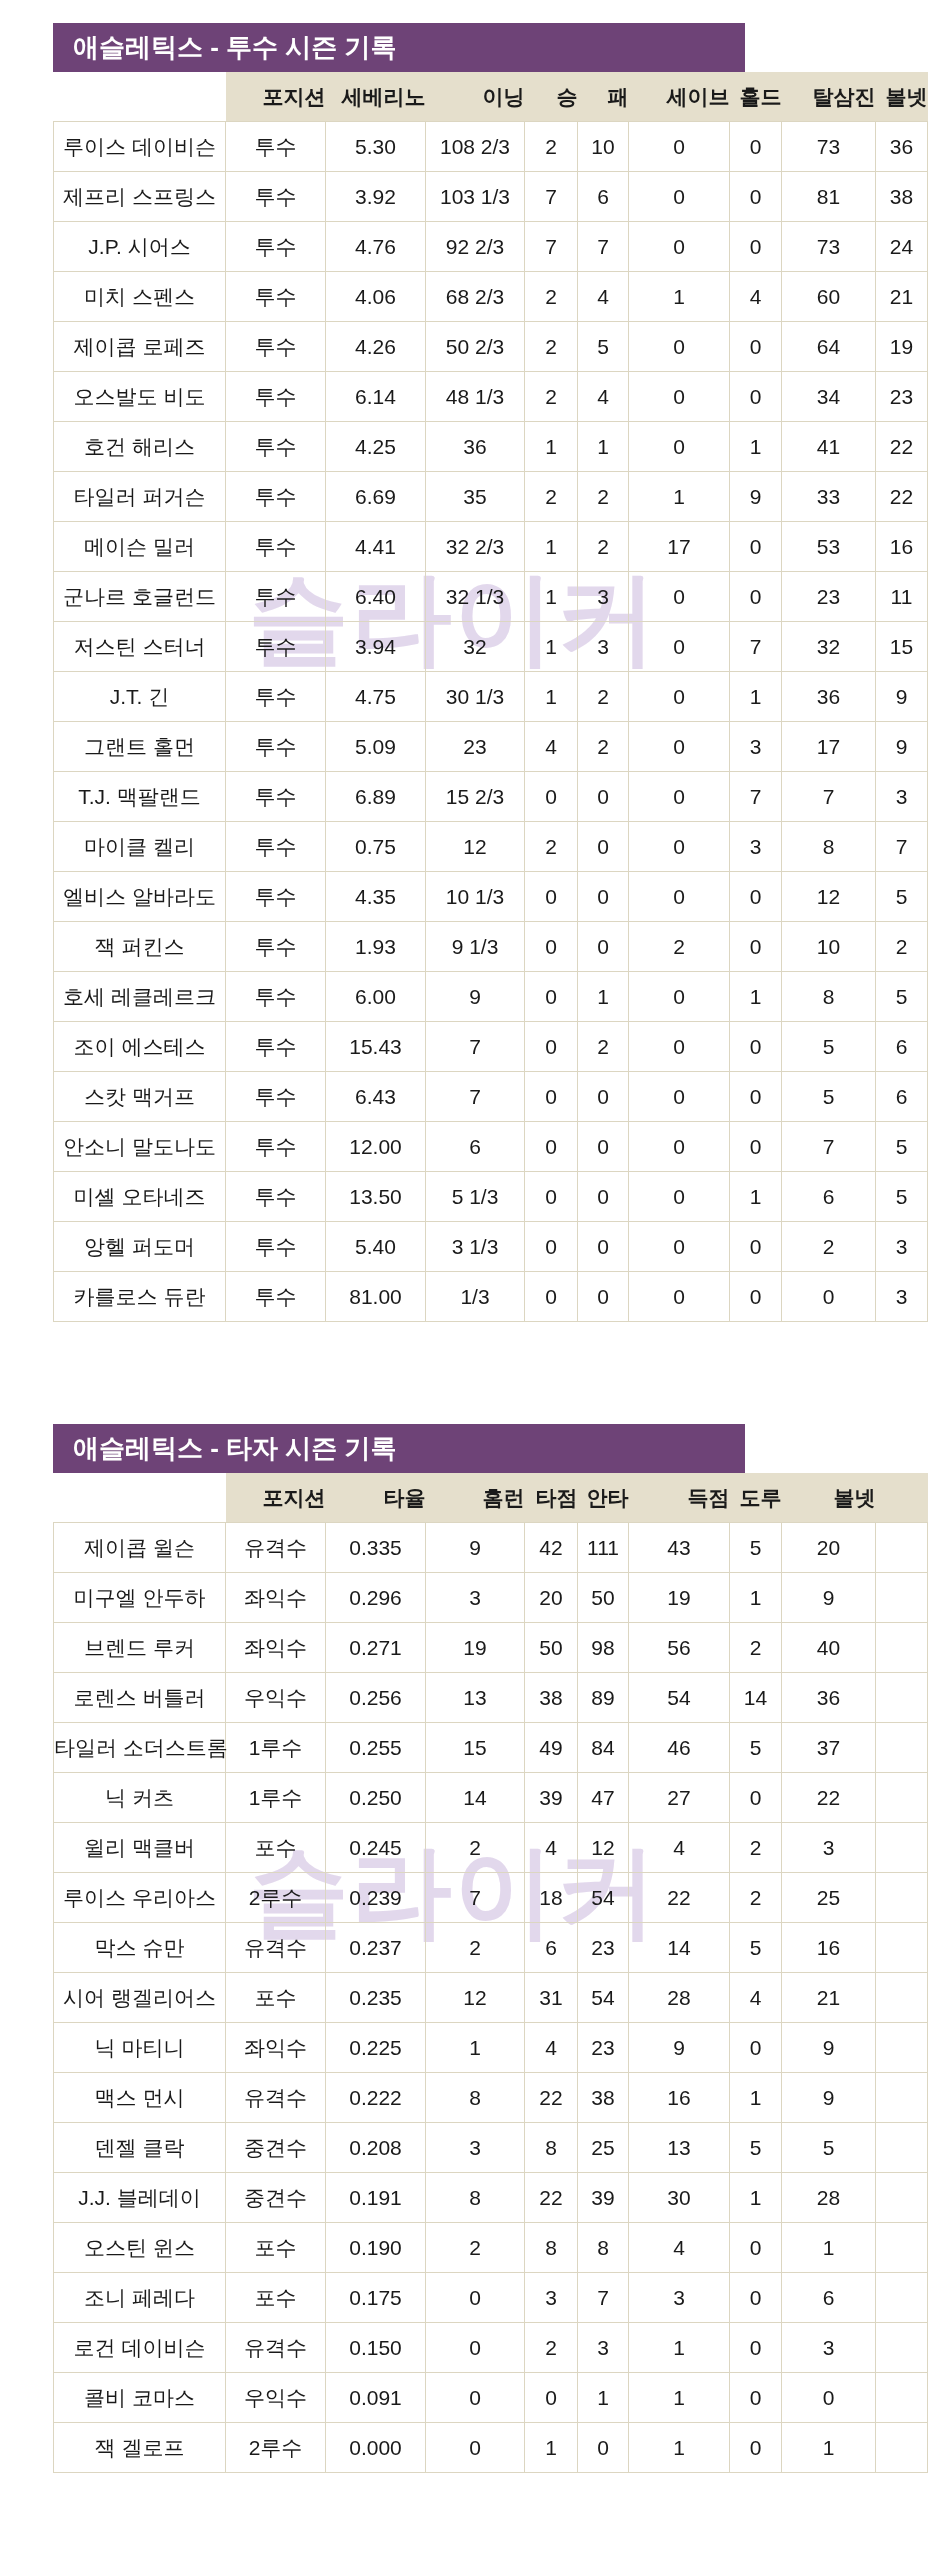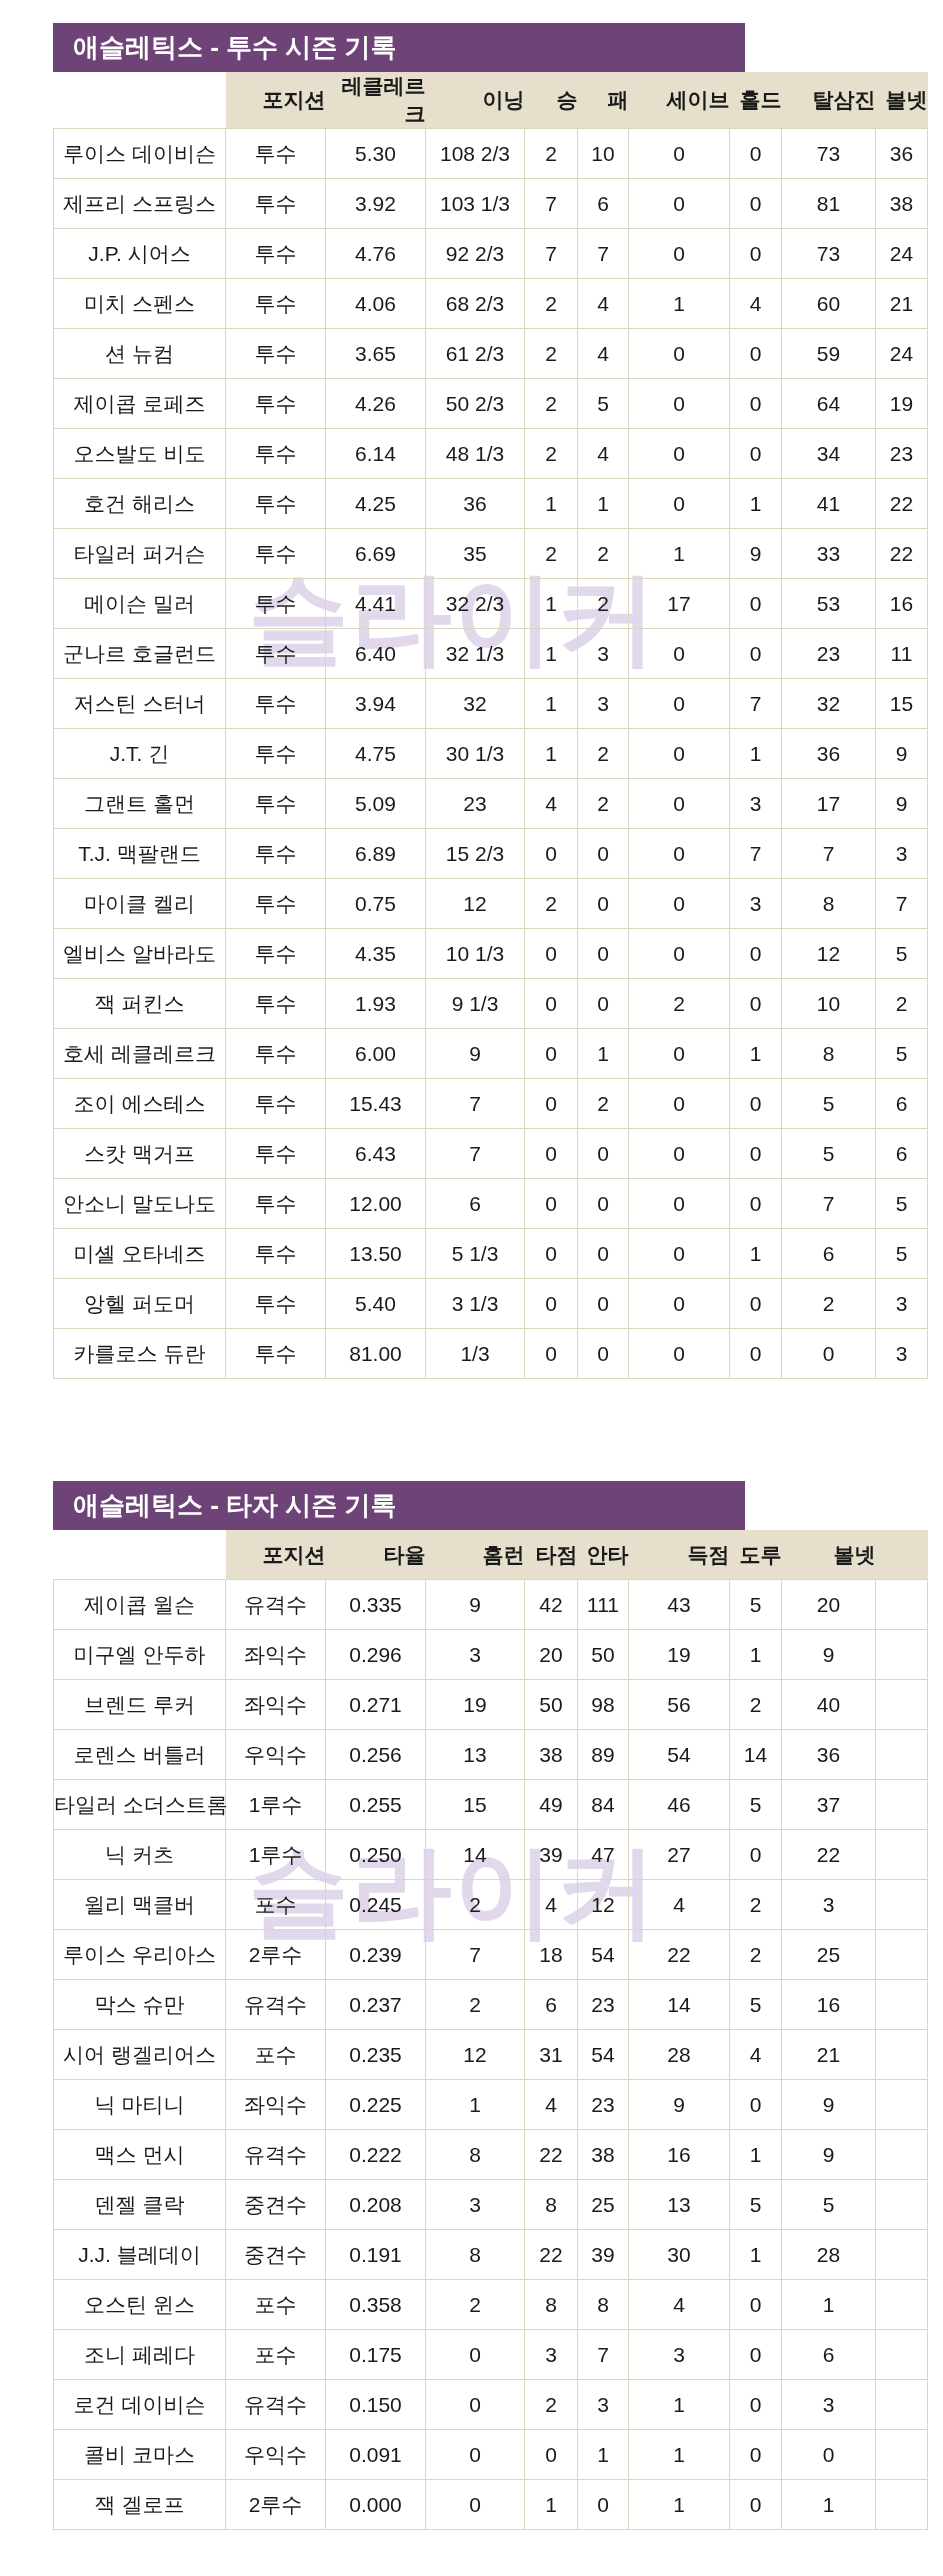--- a/index.html
+++ b/index.html
@@ -93,21 +93,21 @@
         <col style="width:51px">
         <col style="width:101px">
         <col style="width:52px">
         <col style="width:94px">
         <col style="width:52px">
     </colgroup>
     <thead id="pitcher-thead">
         <tr>
           <td class="name-blank"></td>
           <td>포지션</td>
-          <td>레클레르크</td>
+          <td>세베리노</td>
           <td>이닝</td>
           <td>승</td>
           <td>패</td>
           <td>세이브</td>
           <td>홀드</td>
           <td>탈삼진</td>
           <td>볼넷</td>
         </tr>
       </thead>
     <tbody id="pitcher-tbody">
@@ -151,32 +151,20 @@
           <td>미치 스펜스</td>
           <td>투수</td>
           <td>4.06</td>
           <td>68 2/3</td>
           <td>2</td>
           <td>4</td>
           <td>1</td>
           <td>4</td>
           <td>60</td>
           <td>21</td>
-        </tr>
-        <tr>
-          <td>션 뉴컴</td>
-          <td>투수</td>
-          <td>3.65</td>
-          <td>61 2/3</td>
-          <td>2</td>
-          <td>4</td>
-          <td>0</td>
-          <td>0</td>
-          <td>59</td>
-          <td>24</td>
         </tr>
         <tr>
           <td>제이콥 로페즈</td>
           <td>투수</td>
           <td>4.26</td>
           <td>50 2/3</td>
           <td>2</td>
           <td>5</td>
           <td>0</td>
           <td>0</td>
@@ -611,21 +599,21 @@
           <td>22</td>
           <td>39</td>
           <td>30</td>
           <td>1</td>
           <td>28</td>
           <td></td>
         </tr>
         <tr>
           <td>오스틴 윈스</td>
           <td>포수</td>
-          <td>0.358</td>
+          <td>0.190</td>
           <td>2</td>
           <td>8</td>
           <td>8</td>
           <td>4</td>
           <td>0</td>
           <td>1</td>
           <td></td>
         </tr>
         <tr>
           <td>조니 페레다</td>

